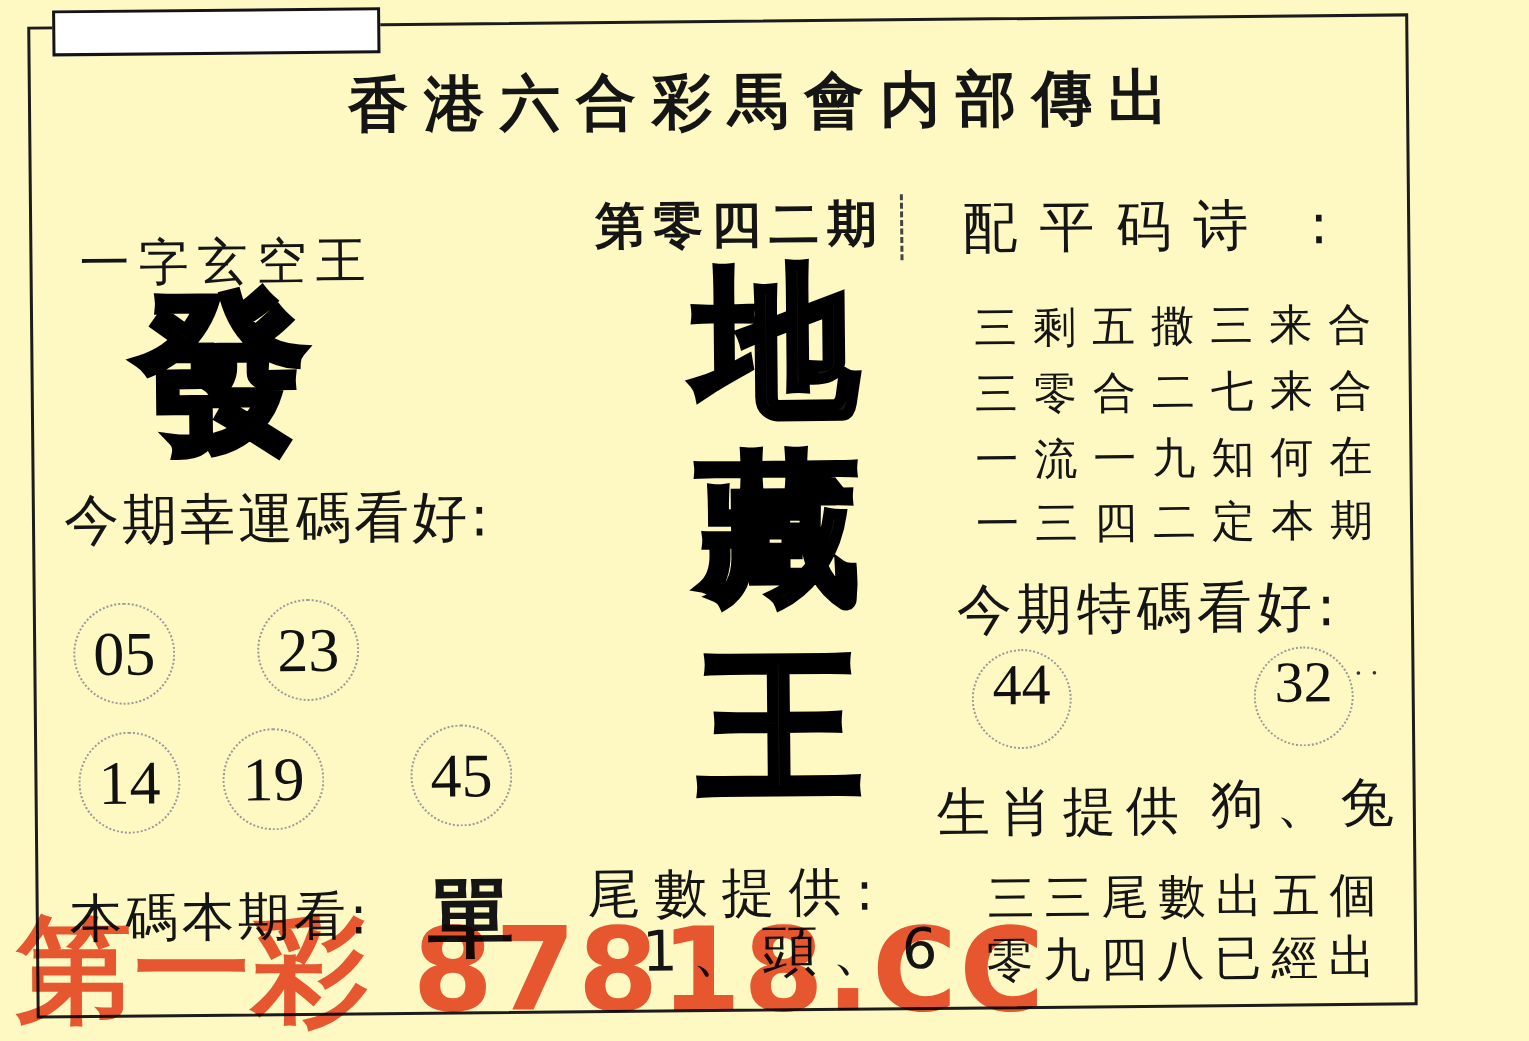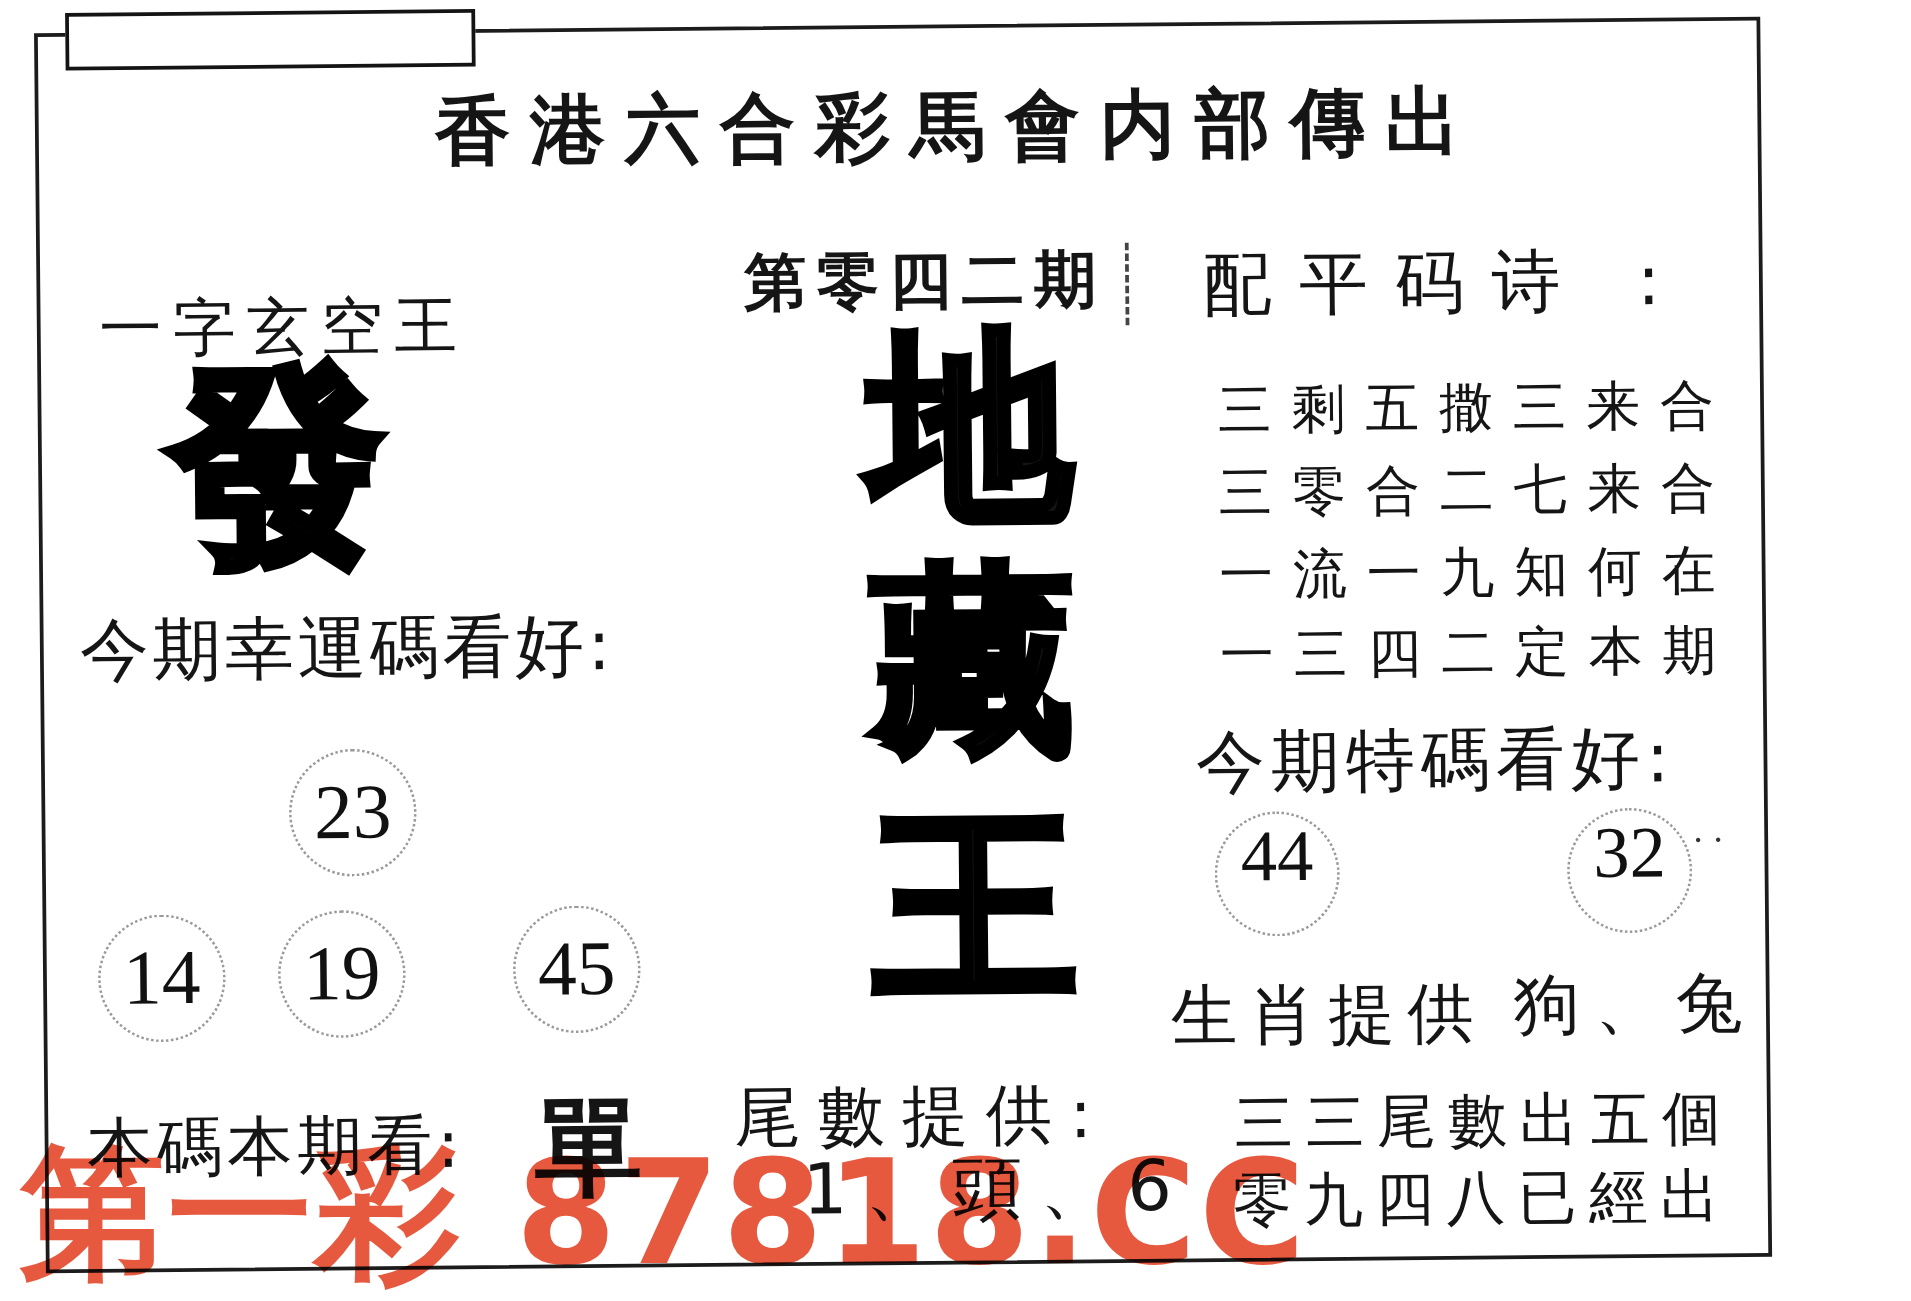--- a/index.html
+++ b/index.html
@@ -1,16 +1,16 @@
 <!DOCTYPE html>
 <html><head>
 <meta charset="utf-8">
 <style>
   html,body{margin:0;padding:0;background:#888;}
-  .stage{position:relative;width:1529px;height:1041px;background:#ffffff;overflow:hidden;
+  .stage{position:relative;width:1529px;height:1041px;background:#fef9c3;overflow:hidden;
          font-family:"Liberation Serif","DejaVu Serif",serif;color:#151515;}
   .paper{position:absolute;left:0;top:0;width:1529px;height:1041px;
          transform:rotate(-0.55deg);transform-origin:720px 520px;}
   .border-box{position:absolute;left:32px;top:20px;width:1375px;height:986px;
               border:3px solid #1c1c1c;}
   .tl-box{position:absolute;left:57px;top:4px;width:322px;height:40px;background:#fff;
           border:3px solid #141414;}
   .abs{position:absolute;white-space:nowrap;}
   .hand{font-family:"DejaVu Sans","Liberation Sans",sans-serif;font-weight:400;}
   .print{font-family:"Liberation Serif","DejaVu Serif",serif;}
@@ -58,21 +58,24 @@
 
     <div class="border-box"></div>
     <div class="tl-box"></div>
 
     <div class="abs header-title print">香港六合彩馬會内部傳出</div>
 
     <div class="abs subtitle hand">一字玄空王</div>
     <div class="abs bigchar">發</div>
     <div class="abs lucky-head hand">今期幸運碼看好:</div>
 
-    <div class="num-circle" style="left:230px;top:595px;">
+    <div class="num-circle" style="left:72px;top:597px;">
+        <span>05</span>
+      </div>
+    <div class="num-circle" style="left:256px;top:595px;">
         <span>23</span>
       </div>
     <div class="num-circle" style="left:76px;top:726px;">
         <span>14</span>
       </div>
     <div class="num-circle" style="left:220px;top:724px;">
         <span>19</span>
       </div>
     <div class="num-circle" style="left:408px;top:722px;">
         <span>45</span>

